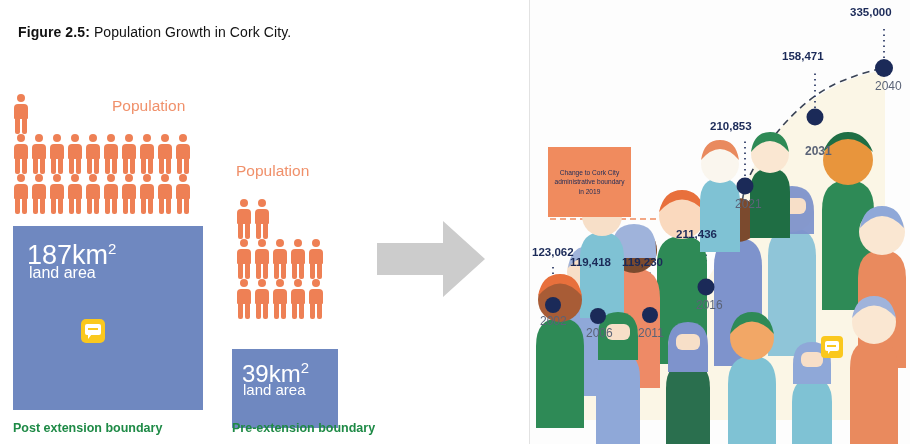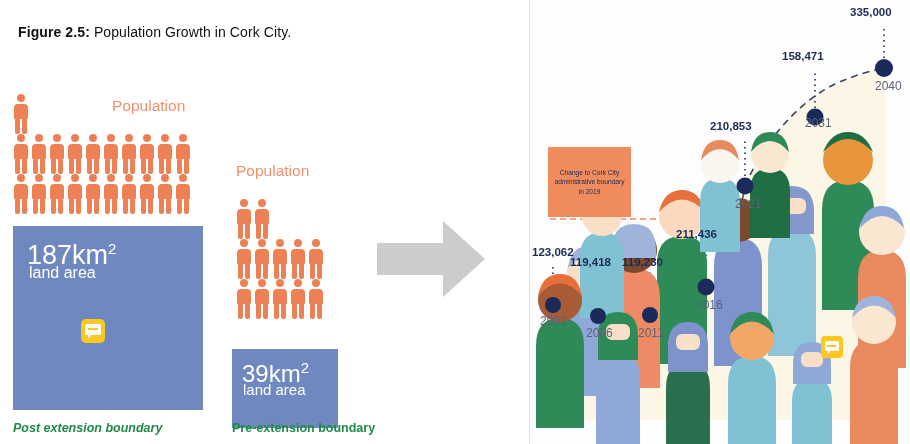--- a/index.html
+++ b/index.html
@@ -377,21 +377,21 @@
         <span>187km</span><sup>2</sup>
       </div>
       <div class="land-label">land area</div>
       <div class="speech-marker" style="left:68px; top:93px;">
         <div class="bubble">
             <div class="dash"></div>
           </div>
       </div>
     </div>
 
-    <div class="boundary-label" style="left:13px; top:421px;font-style:italic;">Post extension boundary</div>
+    <div class="boundary-label" style="left:13px; top:421px;">Post extension boundary</div>
   </div>
 
   <div class="pop-group">
 
     <div class="pop-caption" style="left:236px; top:161px; width:90px;">
       <div>Population</div>
     </div>
 
     <div class="people-rows" id="pre-people" style="left:236px; top:199px;">
         <div class="people-row">
@@ -595,21 +595,21 @@
   <div class="val-label" style="left:146px; top:228px;">211,436</div>
   <div class="val-label" style="left:180px; top:120px;">210,853</div>
   <div class="val-label" style="left:252px; top:50px;">158,471</div>
   <div class="val-label" style="left:320px; top:6px;">335,000</div>
 
   <div class="year-label" style="left:10px;  top:314px;">2002</div>
   <div class="year-label" style="left:56px;  top:326px;">2006</div>
   <div class="year-label" style="left:108px; top:326px;">2011</div>
   <div class="year-label" style="left:166px; top:298px;">2016</div>
   <div class="year-label" style="left:205px; top:197px;">2021</div>
-  <div class="year-label" style="left:275px; top:116px;">2031</div>
+  <div class="year-label" style="left:275px; top:144px;font-weight:bold;">2031</div>
   <div class="year-label" style="left:345px; top:79px;">2040</div>
 
   <div id="boundary-note">Change to Cork City administrative boundary in 2019</div>
 
   <div id="crowd-marker">
     <div class="bubble">
         <div class="dash"></div>
       </div>
   </div>
 </div>

